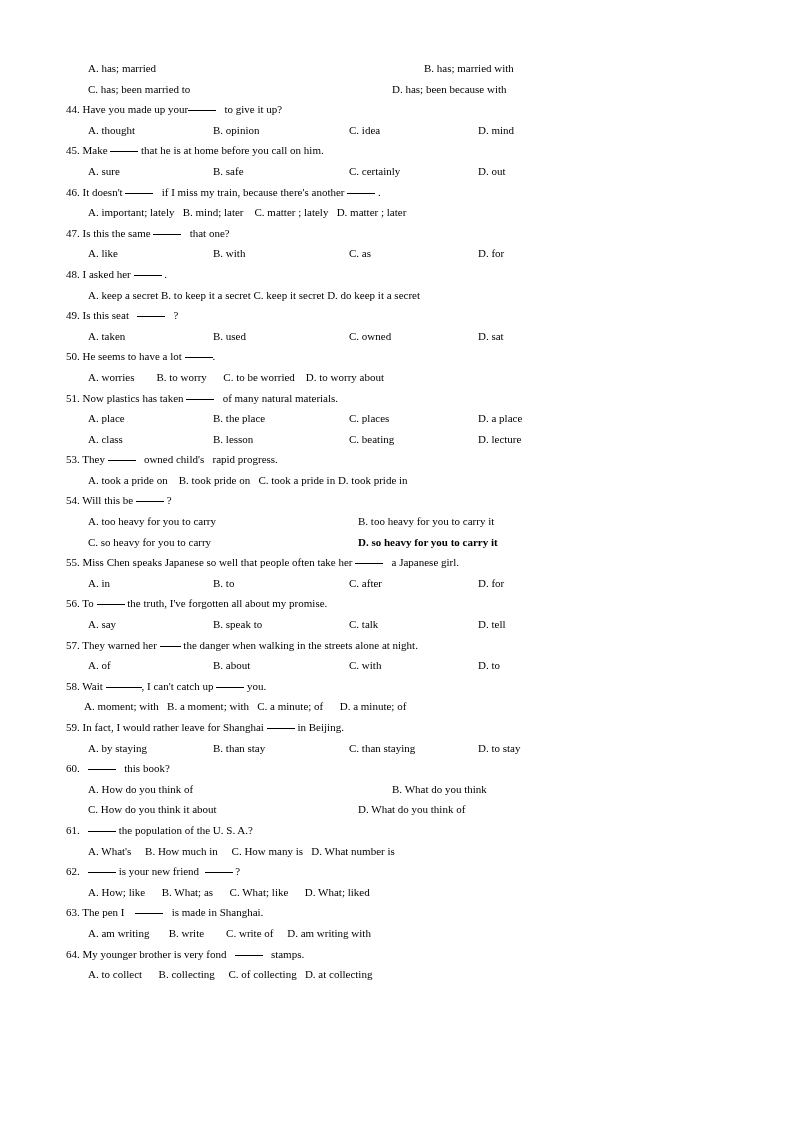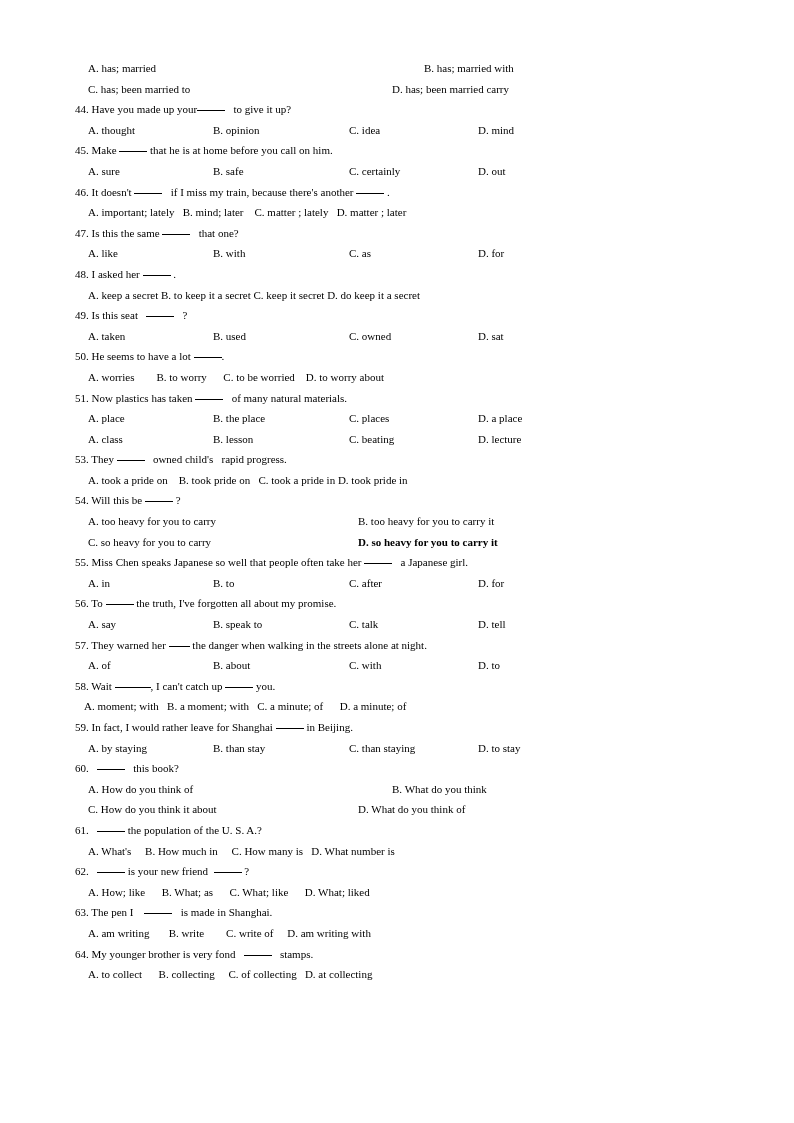--- a/index.html
+++ b/index.html
@@ -34,21 +34,20 @@
   .line {
     position: relative;
     height: 20.6px;
     line-height: 20.6px;
     font-size: 11px;
     white-space: pre;
   }
   
   .stem {
     padding-left: 0px;
-    margin-left: 9px;
   }
   
   .opts {
     position: relative;
   }
   .opt {
     position: absolute;
     top: 0;
     left: 0;
     white-space: pre;
@@ -80,21 +79,21 @@
 
 <div id="page">
   <div id="content">
 
     <div class="line opts" style="height:20.6px;">
       <span class="opt w1">A. has; married</span>
       <span class="opt" style="left:358px;">B. has; married with</span>
     </div>
     <div class="line opts">
       <span class="opt w1">C. has; been married to</span>
-      <span class="opt" style="left:326px;">D. has; been married carry</span>
+      <span class="opt" style="left:326px;">D. has; been because with</span>
     </div>
 
     <div class="line stem"><span>44. Have you made up your</span><span class="blank b4"></span>   <span>to give it up?</span></div>
     <div class="line opts">
       <span class="opt c1">A. thought</span>
       <span class="opt c2">B. opinion</span>
       <span class="opt c3">C. idea</span>
       <span class="opt c4">D. mind</span>
     </div>
 

